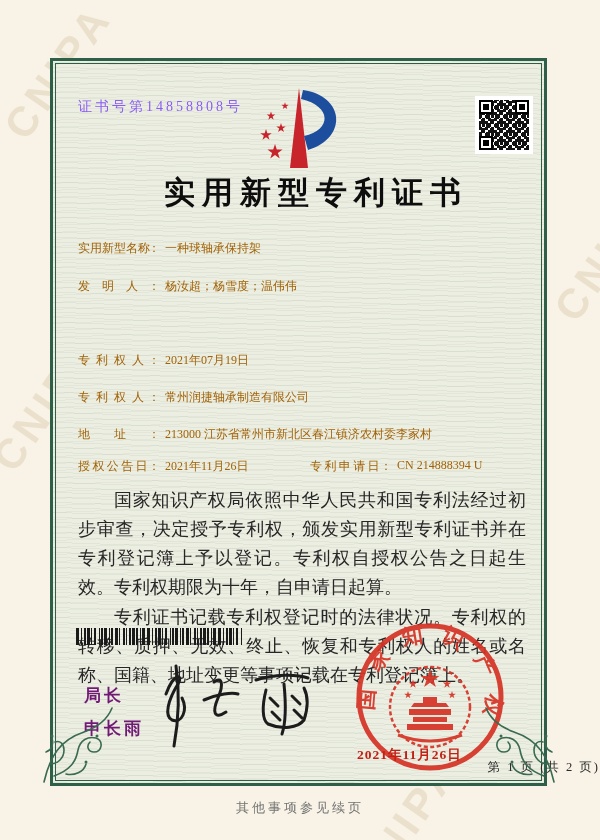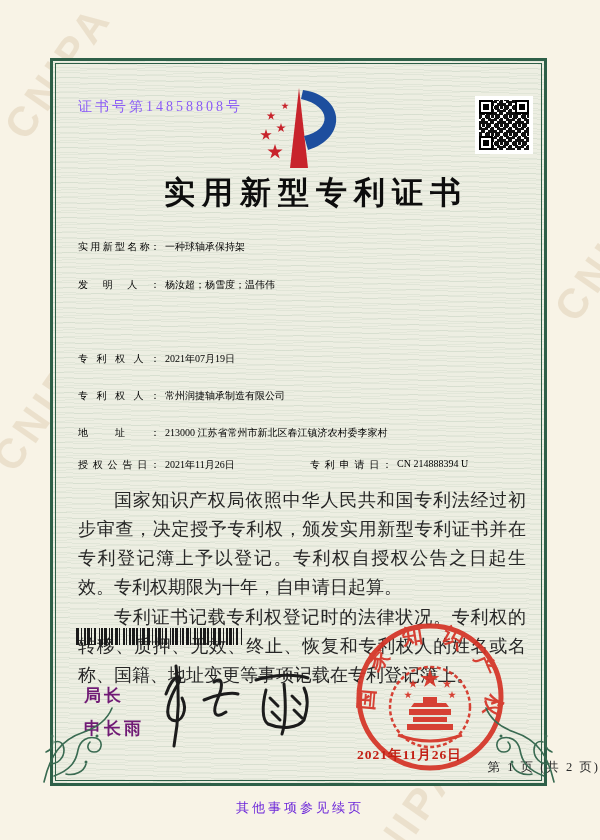--- a/index.html
+++ b/index.html
@@ -43,41 +43,41 @@
       repeating-conic-gradient(#111 0 25%, transparent 0 50%) 0 0/6px 6px,
       repeating-conic-gradient(transparent 0 25%, #111 0 50%) 2px 1px/9px 9px;}
   .finder{position:absolute;width:14px;height:14px;border:2px solid #000;background:#fff;box-sizing:border-box;}
   .finder::after{content:'';position:absolute;inset:2px;background:#000;}
   .finder.tl{left:2px;top:2px;} .finder.tr{right:2px;top:2px;} .finder.bl{left:2px;bottom:2px;}
 
   .title{
     position:absolute;left:16px;top:172px;width:100%;text-align:center;
     font-size:31px;font-weight:bold;letter-spacing:7px;color:#0d0d0d;
   }
-  .frow{position:absolute;left:78px;font-size:10px;color:#000000;white-space:nowrap;}
+  .frow{position:absolute;left:78px;font-size:12px;color:#a16207;white-space:nowrap;}
   .flabel{display:inline-block;width:82px;text-align:justify;text-align-last:justify;vertical-align:top;}
   .flabel::after{content:'：';margin-left:-2px;}
   .fvalue{padding-left:5px;}
   .fpair2{position:absolute;left:232px;top:0;}
   .paras{position:absolute;left:78px;top:486px;width:448px;font-size:18px;line-height:1.62;color:#262626;text-align:justify;}
   .paras p{margin:0;text-indent:2em;}
 
   .barcode{position:absolute;left:76px;top:628px;width:166px;height:17px;}
   .officer{position:absolute;left:84px;top:684px;font-family:"Liberation Sans","DejaVu Sans",sans-serif;
     font-weight:bold;font-size:17px;letter-spacing:3px;color:#701a75;}
   .officer div{margin-bottom:10px;}
   .signature{position:absolute;left:138px;top:660px;width:200px;height:95px;}
 
   .seal{position:absolute;left:352px;top:619px;width:156px;height:156px;opacity:0.93;}
   .seal-date{
     position:absolute;left:357px;top:746px;width:150px;
     font-size:13.5px;font-weight:bold;color:#c32015;letter-spacing:1px;white-space:nowrap;
   }
   .page-info{position:absolute;left:0;top:759px;width:100%;text-align:right;font-size:12.5px;color:#2a2a2a;letter-spacing:2px;}
-  .cont-note{position:absolute;left:0;top:799px;width:100%;text-align:center;font-size:13px;color:#6d28d9;letter-spacing:3px;}
+  .cont-note{position:absolute;left:0;top:799px;width:100%;text-align:center;font-size:13px;color:#737373;letter-spacing:3px;}
 </style>
 </head>
 <body>
 
 <div class="page">
 
   <span class="wm" style="left:-18px;top:48px;">CNIPA</span>
   <span class="wm" style="left:-30px;top:380px;">CNIPA</span>
   <span class="wm" style="left:532px;top:230px;">CNIPA</span>
   <span class="wm" style="left:300px;top:540px;color:rgba(190,200,175,0.35);">CNIPA</span>

